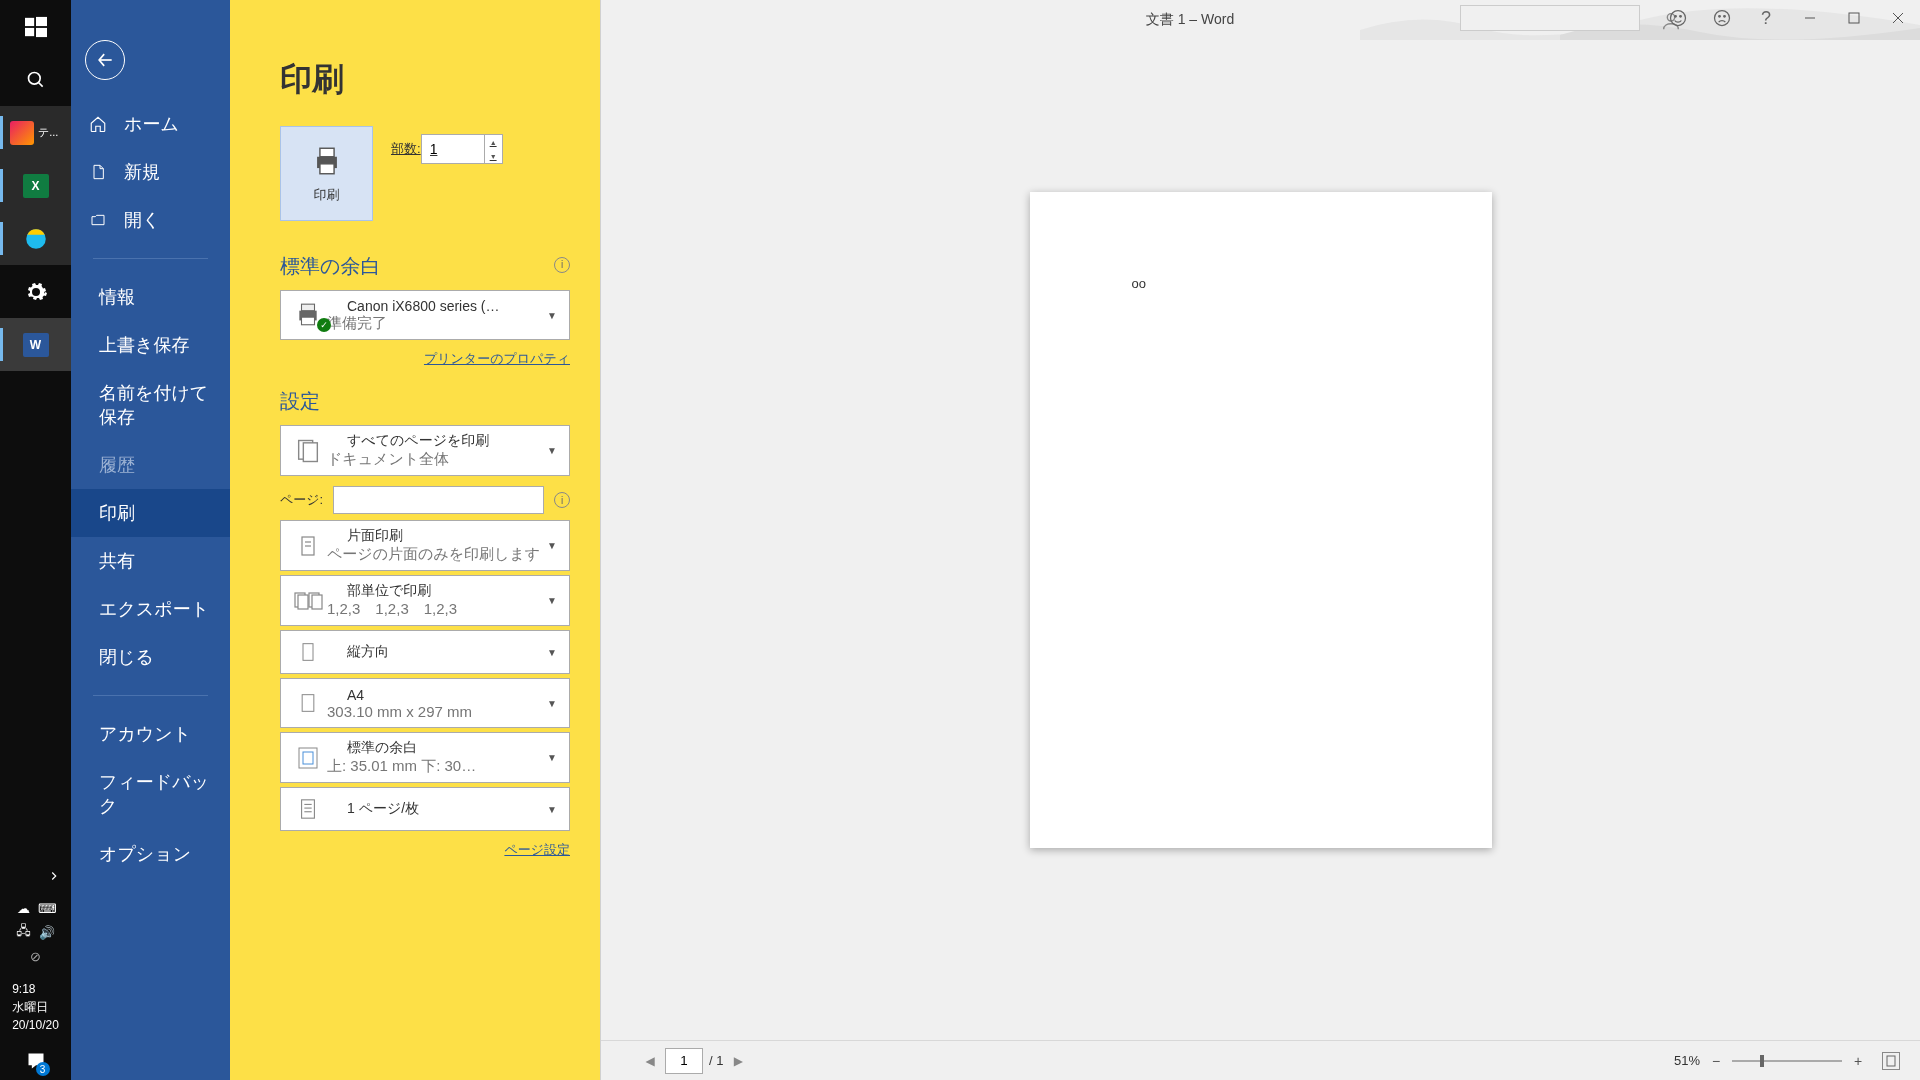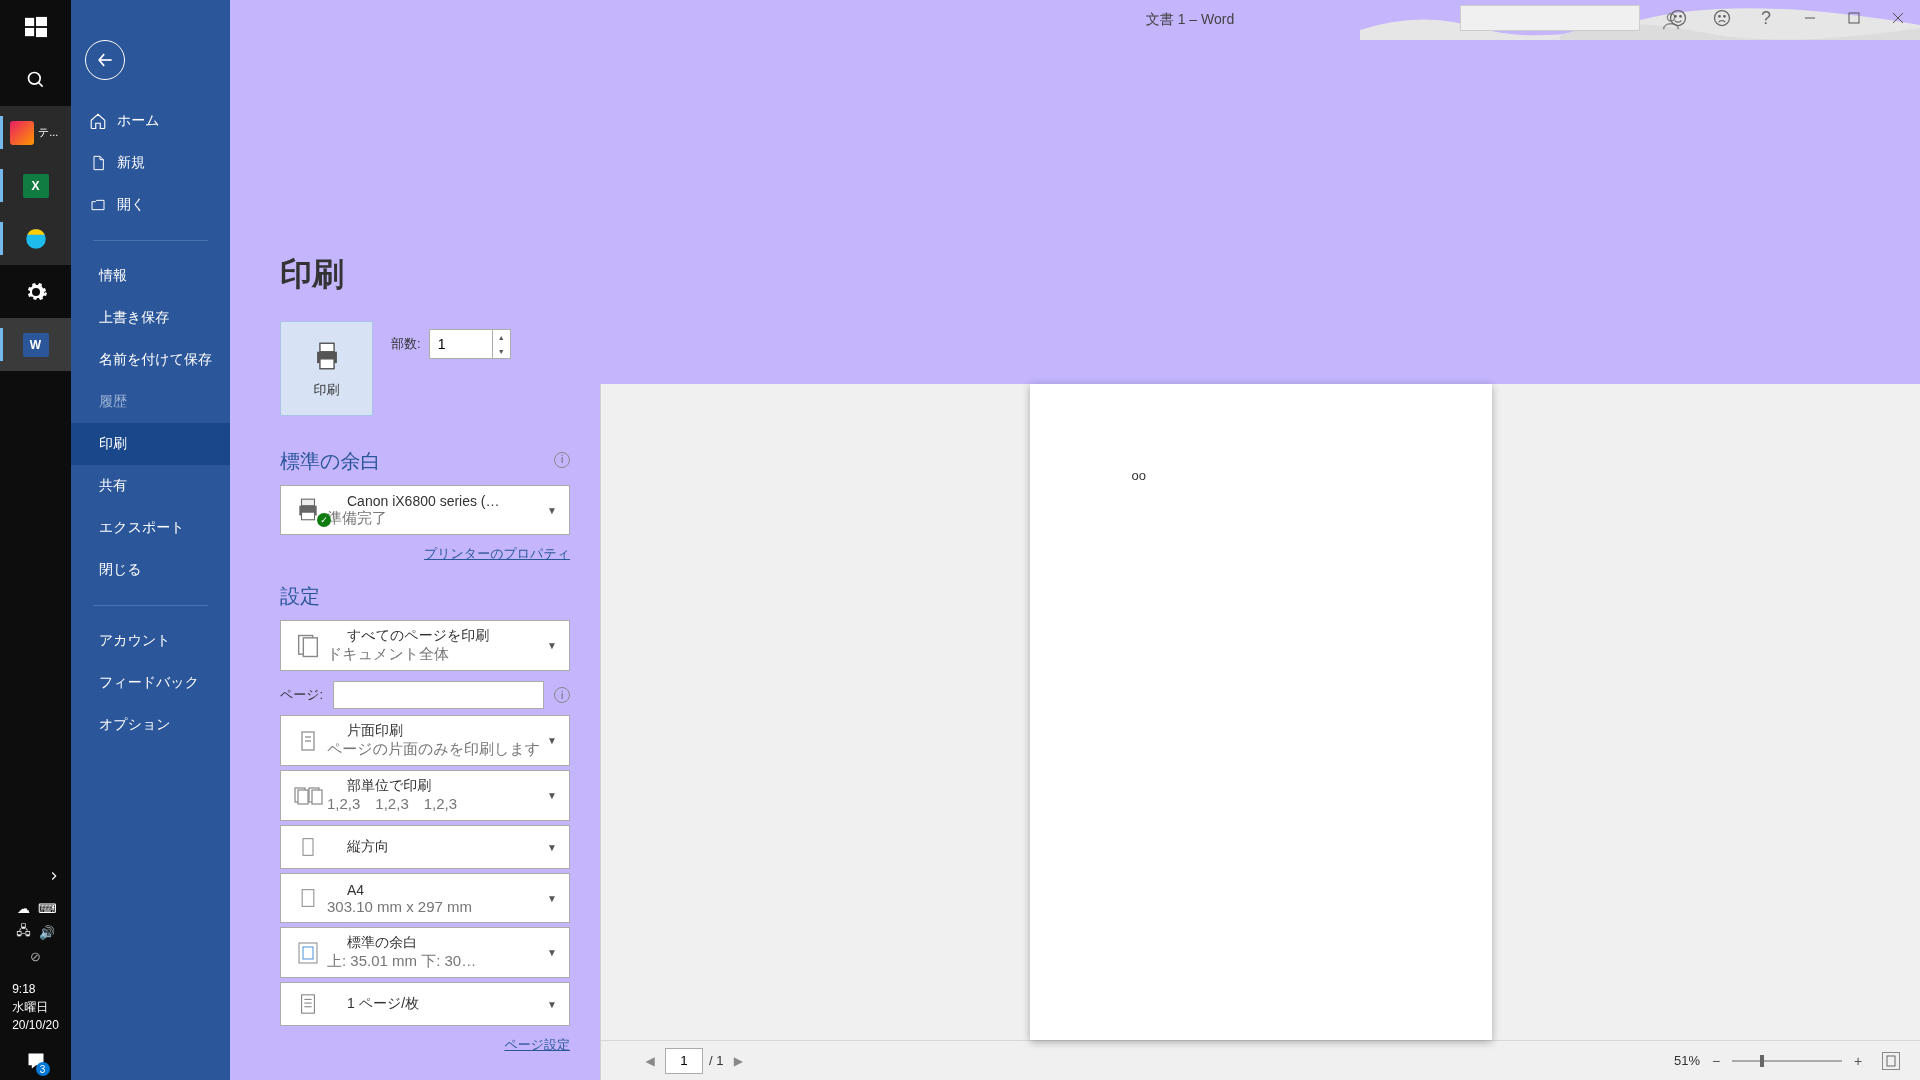--- a/index.html
+++ b/index.html
@@ -17,44 +17,44 @@
 .tb-tray {display:flex; flex-wrap:wrap; width:60px; justify-content:center; gap:4px; margin:6px 0;}
 .tb-tray span {width:20px; height:20px; display:flex; align-items:center; justify-content:center; font-size:13px; color:#fff;}
 .tb-clock {font-size:12px; line-height:1.5; padding:8px 0; color:#fff;}
 .tb-notif {margin-top:6px; width:32px; height:26px; position:relative; display:flex; align-items:center; justify-content:center;}
 .tb-notif .badge {position:absolute; right:2px; bottom:-2px; background:#0078d4; color:#fff; font-size:10px; border-radius:50%; width:14px; height:14px; display:flex; align-items:center; justify-content:center;}
 .chevron {align-self:flex-end; margin:6px 10px; color:#fff;}
 
 
 .backstage-nav {width:159px; background:#2b579a; color:#fff; display:flex; flex-direction:column; padding-top:20px; flex-shrink:0;}
 .back-btn {width:40px; height:40px; margin:20px 0 20px 14px; border:1.5px solid #fff; border-radius:50%; display:flex; align-items:center; justify-content:center; color:#fff;}
-.nav-item {padding:12px 18px; display:flex; align-items:center; gap:10px; font-size:14px; cursor:pointer;}
+.nav-item {padding:12px 18px; display:flex; align-items:center; gap:17px; font-size:18px; cursor:pointer;}
 .nav-item.indent {padding-left:28px;}
 .nav-item.selected {background:#19478a;}
 .nav-item.disabled {color:#9db3d4;}
 .nav-sep {height:1px; background:#4a72ae; margin:14px 22px;}
 .nav-icon {width:18px; height:18px; display:flex; align-items:center; justify-content:center;}
 
 
 .titlebar {position:absolute; top:0; left:230px; right:0; height:40px; display:flex; align-items:center; justify-content:center; background:transparent;}
 .titlebar .title {font-size:14px; color:#444;}
 .titlebar .controls {position:absolute; right:0; top:0; display:flex; align-items:center; gap:0;}
 .tb-ctrl {width:44px; height:36px; display:flex; align-items:center; justify-content:center; color:#555; font-size:16px;}
 .titlebar-search {position:absolute; right:280px; top:5px; height:26px; width:180px; background:#f0f0f0; border:1px solid #ccc;}
 .titlebar .user-ico {position:absolute; right:240px; top:10px; width:20px; height:20px; color:#888;}
 .titlebar-bgdeco {position:absolute; right:0; top:0; height:40px; width:560px; pointer-events:none;}
 
 
-.main {flex:1; background:#c4b5fd; display:flex; position:relative;align-items:flex-end;}
+.main {flex:1; background:#fde047; display:flex; position:relative;}
 .print-panel {width:370px; padding:58px 30px 20px 50px; display:flex; flex-direction:column; overflow-y:auto;}
 .page-title {font-size:32px; color:#333; margin-bottom:24px;}
 
 .row1 {display:flex; align-items:flex-start; gap:18px; margin-bottom:18px;}
 .print-button {width:93px; height:95px; background:#d7e3f4; border:1px solid #a9c3e8; display:flex; flex-direction:column; align-items:center; justify-content:center; gap:8px;}
-.copies {display:flex; align-items:center; gap:8px; margin-top:8px;}
+.copies {display:flex; align-items:center; margin-top:8px;text-decoration:underline;}
 .copies-label {font-size:13px;}
 .spinner {display:flex; align-items:stretch; border:1px solid #ababab; height:30px; background:#fff;}
 .spinner input {border:0; width:62px; padding:0 8px; font-size:14px; outline:none;}
 .spinner .arrows {display:flex; flex-direction:column; width:18px; border-left:1px solid #ababab;}
 .spinner .arrows span {flex:1; display:flex; align-items:center; justify-content:center; font-size:7px; color:#555;}
 
 .section-header {font-size:20px; color:#2b579a; margin:14px 0 10px;}
 .section-header-row {display:flex; justify-content:space-between; align-items:center;}
 .info-ico {width:16px; height:16px; border:1px solid #888; border-radius:50%; display:flex; align-items:center; justify-content:center; font-size:10px; color:#666;}
 

